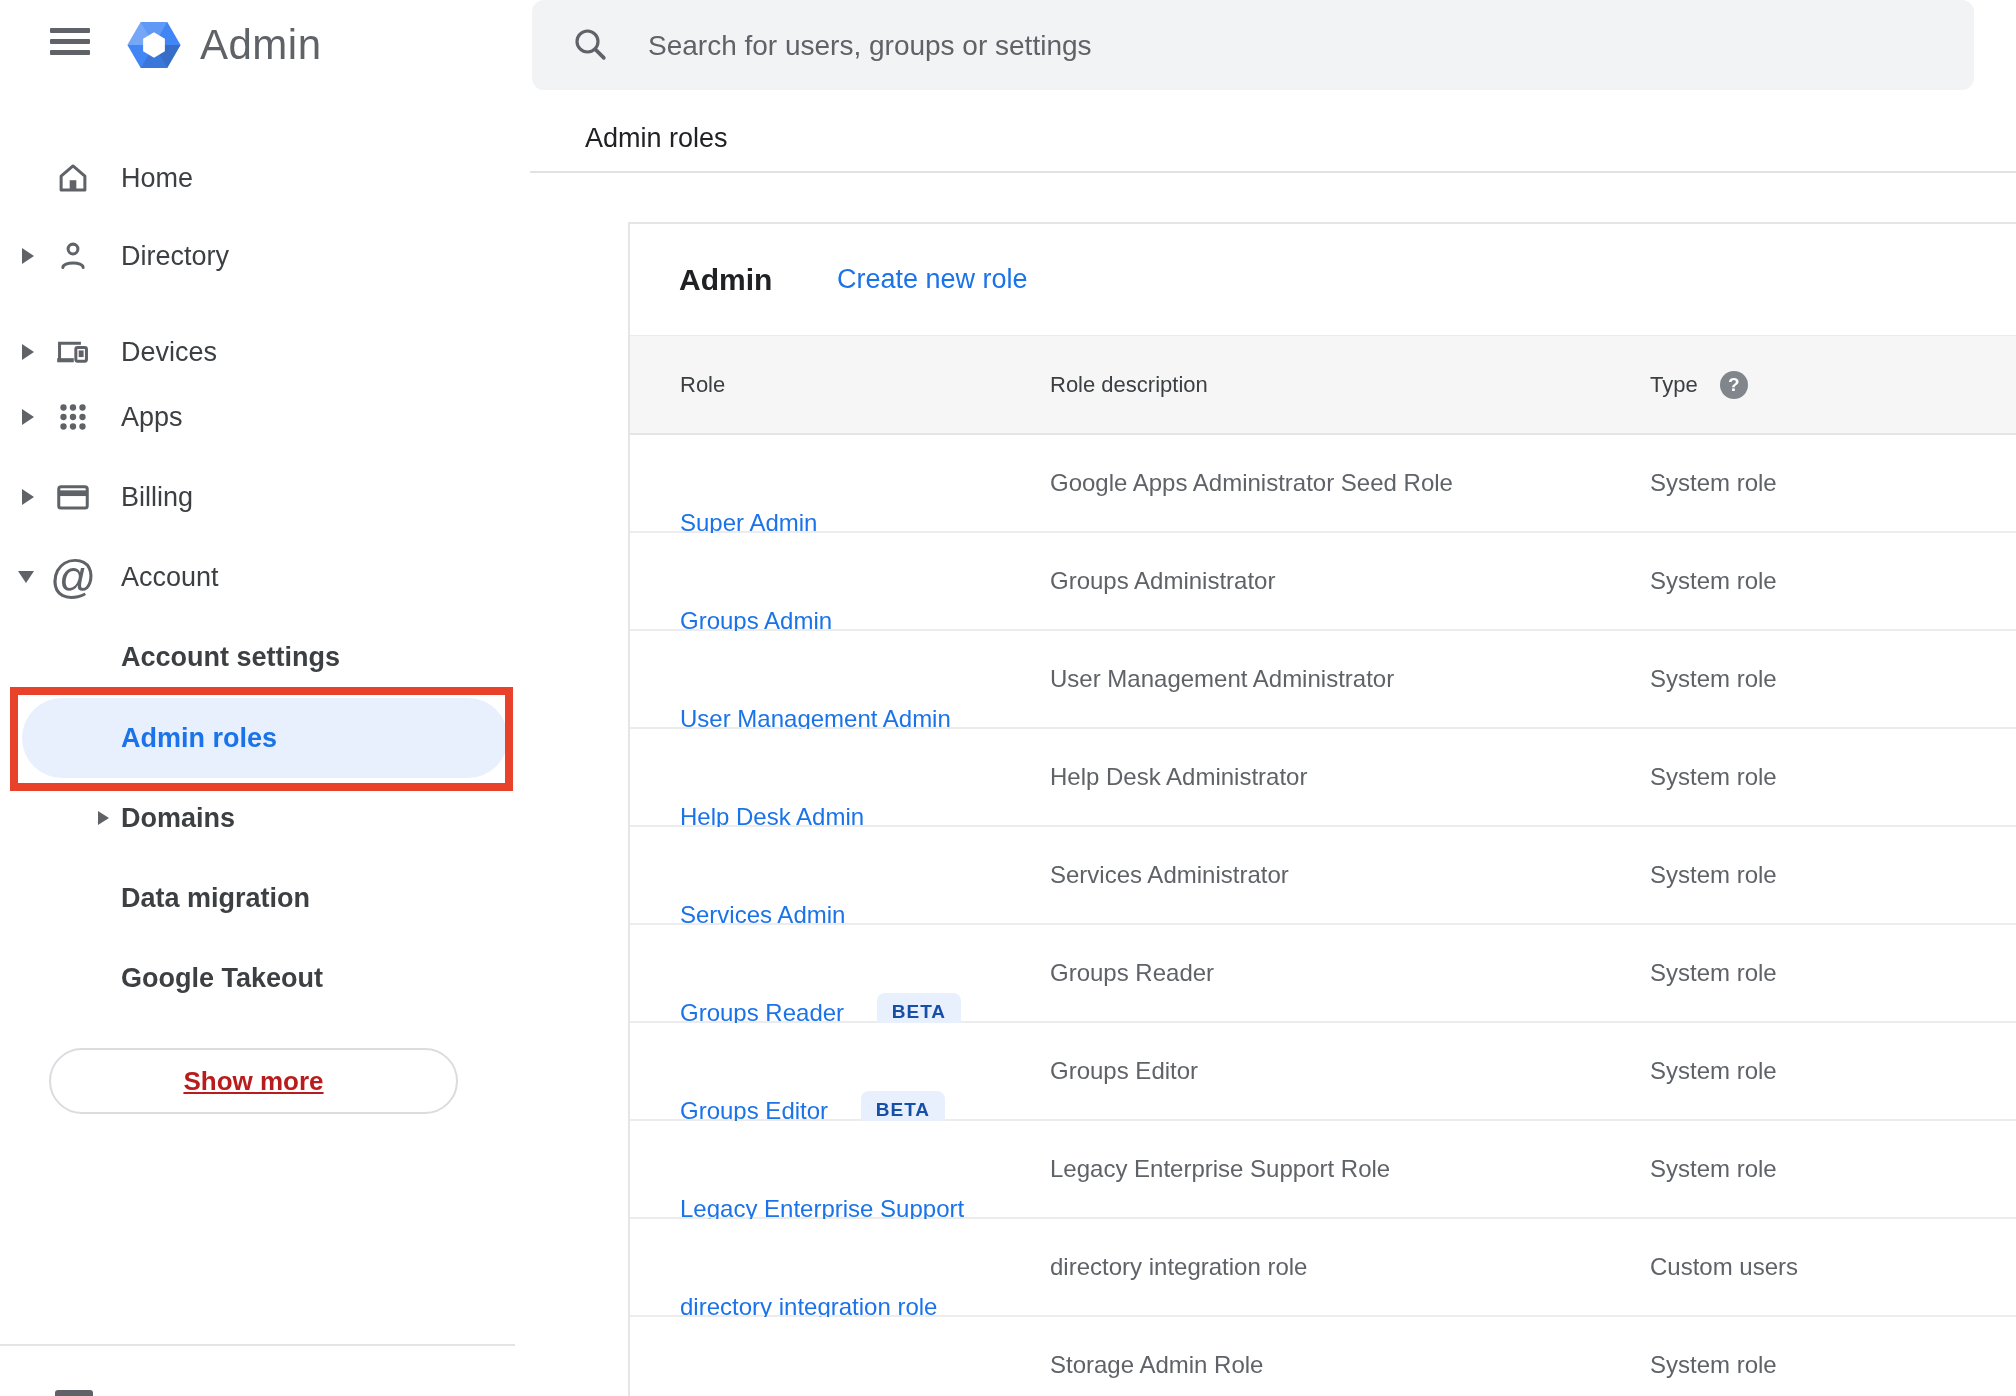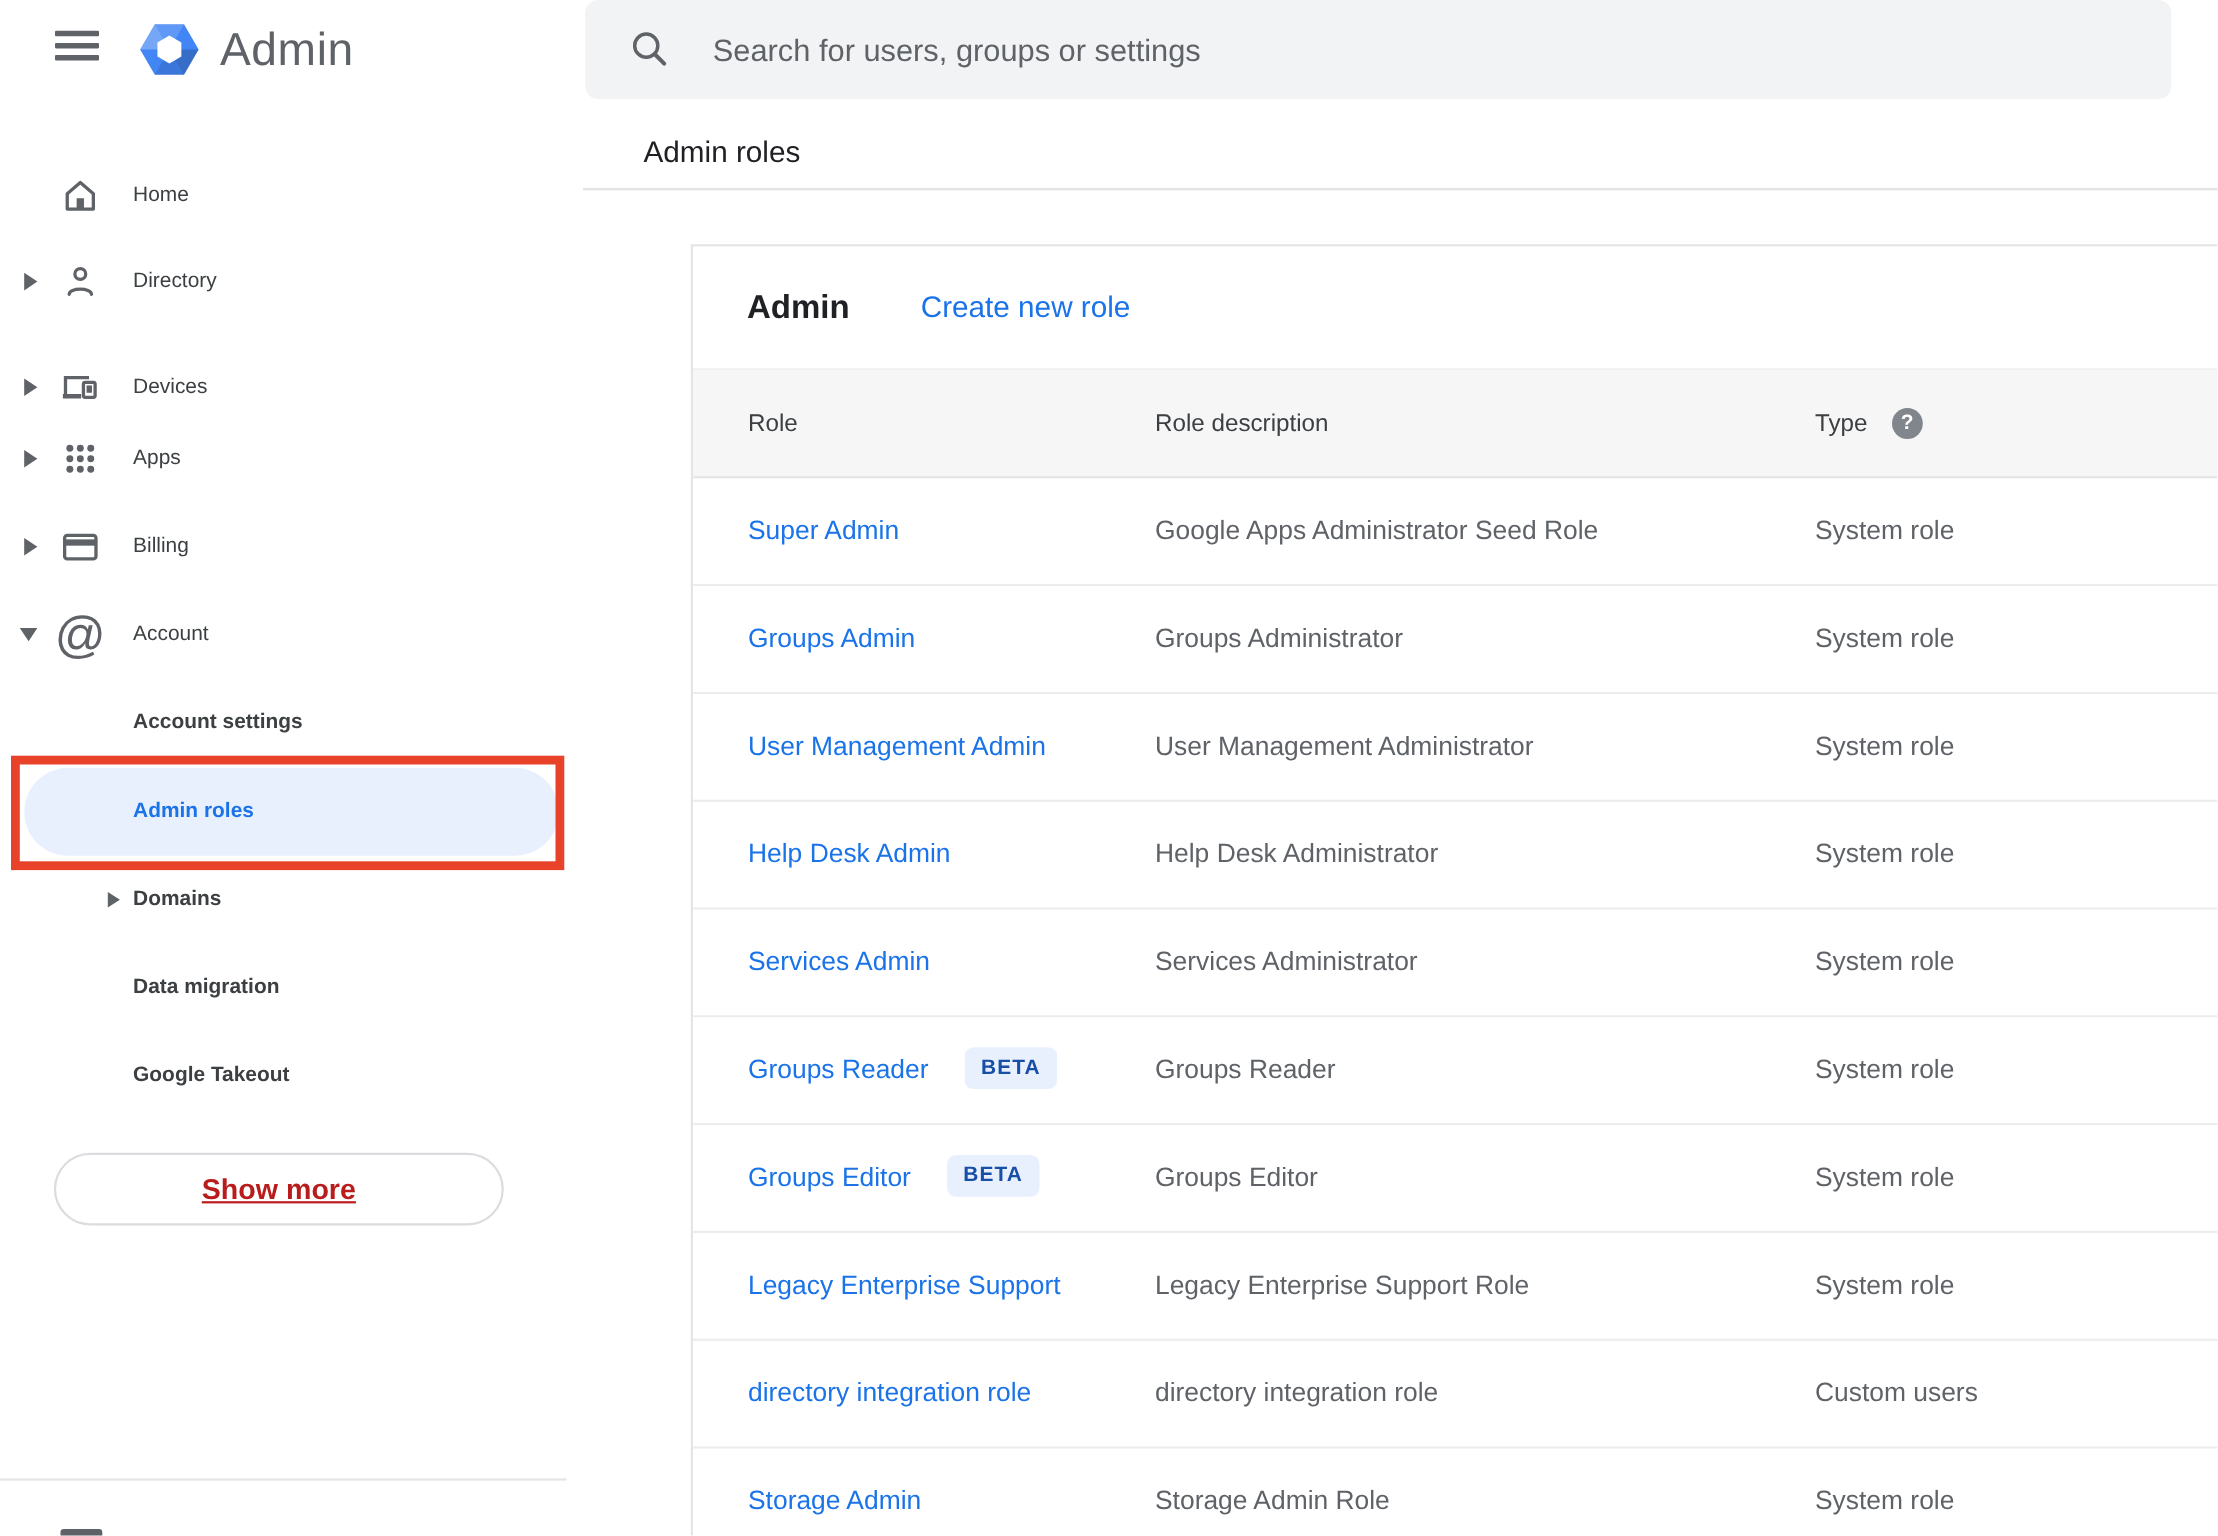--- a/index.html
+++ b/index.html
@@ -15,21 +15,21 @@
   .hamburger span:nth-child(1){top:0;}
   .hamburger span:nth-child(2){top:11px;}
   .hamburger span:nth-child(3){top:22px;}
   .logo-mark{position:absolute;left:125px;top:16px;width:58px;height:58px;}
   .logo-text{position:absolute;left:200px;top:16px;height:58px;line-height:58px;
     font-size:42px;color:#5f6368;letter-spacing:0.5px;}
   .nav-item{position:absolute;left:0;width:515px;height:80px;cursor:pointer;}
   .nav-icon{position:absolute;left:53px;top:50%;transform:translateY(-50%);
     width:40px;height:40px;display:flex;align-items:center;justify-content:center;}
   .nav-label{position:absolute;left:121px;top:50%;transform:translateY(-50%);
-    font-size:19px;color:#3c4043;white-space:nowrap;}
+    font-size:27px;color:#3c4043;white-space:nowrap;}
   .arr{position:absolute;top:50%;transform:translateY(-50%);width:0;height:0;}
   .arr-right{left:22px;border-left:12px solid #5f6368;border-top:8px solid transparent;border-bottom:8px solid transparent;}
   .arr-down{left:18px;border-top:12px solid #5f6368;border-left:8px solid transparent;border-right:8px solid transparent;}
   .sub-item{position:absolute;left:0;width:515px;height:80px;cursor:pointer;}
   .sub-item .nav-label{left:121px;font-weight:bold;}
   .sub-arr{left:98px;border-left:11px solid #5f6368;border-top:7px solid transparent;border-bottom:7px solid transparent;}
   .active-pill{position:absolute;left:22px;top:698px;width:486px;height:80px;
     background:#e8f0fe;border-radius:40px;cursor:pointer;}
   .active-pill .nav-label{left:99px;color:#1a73e8;font-weight:bold;}
   .at-glyph{font-size:46px;color:#5f6368;line-height:40px;}
@@ -64,21 +64,21 @@
     border-top:1px solid #ebebeb;border-bottom:2px solid #e4e4e4;box-sizing:border-box;}
   .th{position:absolute;top:0;height:98px;line-height:98px;font-size:22px;color:#3c4043;}
   .th-role{left:50px;}
   .th-desc{left:420px;}
   .th-type{left:1020px;display:flex;align-items:center;height:98px;}
   .help-icon{display:inline-block;width:28px;height:28px;margin-left:22px;border-radius:50%;
     background:#80868b;color:#fff;font-size:19px;font-weight:bold;text-align:center;
     line-height:28px;cursor:pointer;}
   .trow{position:relative;height:98px;border-bottom:2px solid #ececec;box-sizing:border-box;background:#fff;}
   .cell{position:absolute;top:0;height:96px;line-height:96px;font-size:24px;white-space:nowrap;}
-  .role-cell{left:50px;}
+  .role-cell{left:50px;margin-top:40px;}
   .desc-cell{left:420px;color:#5f6368;}
   .type-cell{left:1020px;color:#5f6368;}
   .role-link{color:#1a73e8;text-decoration:none;cursor:pointer;}
   .beta-badge{display:inline-block;margin-left:26px;padding:7px 15px;border-radius:8px;
     background:#e8f0fe;color:#174ea6;font-size:19px;font-weight:bold;letter-spacing:1px;
     line-height:24px;vertical-align:middle;position:relative;top:-3px;}
 </style>
 </head>
 <body>
 

